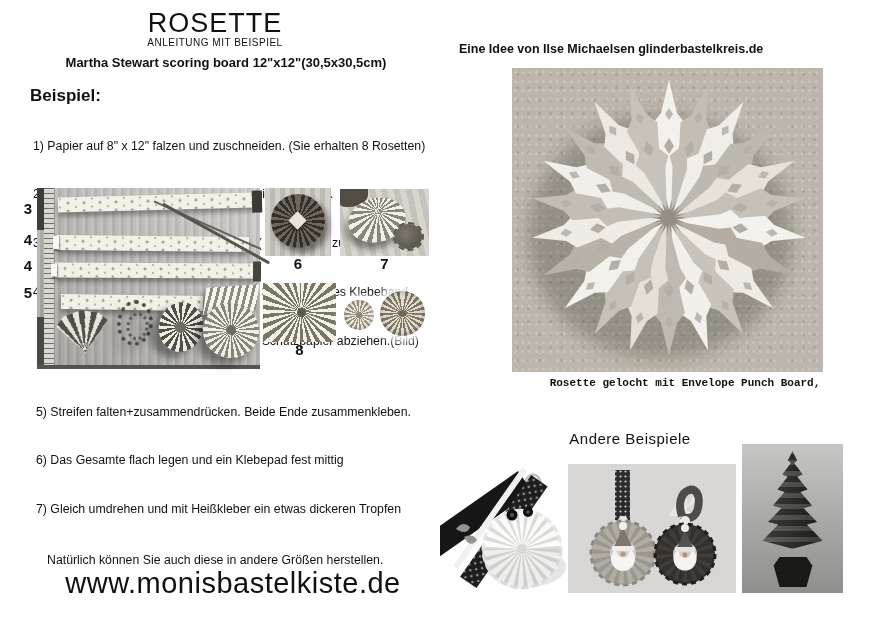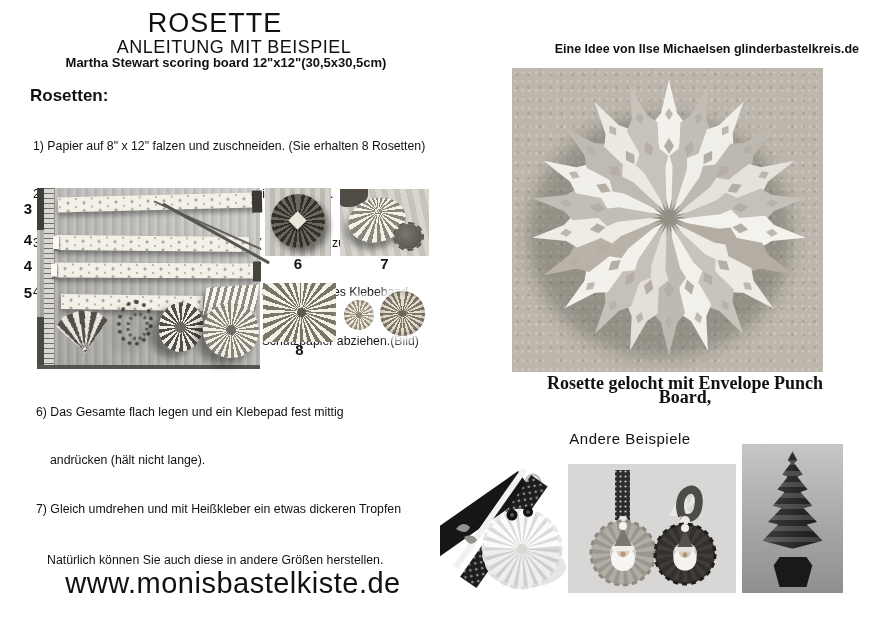--- a/index.html
+++ b/index.html
@@ -2,21 +2,21 @@
 <html><head>
 <meta charset="utf-8">
 <style>
   html,body{margin:0;padding:0;background:#e8e8e8;}
   .page{position:relative;width:886px;height:619px;background:#ffffff;overflow:hidden;
         font-family:"Liberation Sans",sans-serif;color:#111;}
   .abs{position:absolute;}
 
   
   .title{left:0;top:8px;width:430px;text-align:center;font-size:27px;font-weight:400;letter-spacing:1px;}
-  .subtitle{left:0;top:37px;width:430px;text-align:center;font-size:18px;letter-spacing:.5px;margin-left:19px;}
+  .subtitle{left:0;top:37px;width:430px;text-align:center;font-size:10px;letter-spacing:.5px;}
   .intro{left:0;top:55px;width:452px;text-align:center;font-size:13px;font-weight:bold;line-height:16px;}
   .bheading{left:30px;top:86px;font-size:17px;font-weight:bold;}
   .steps{font-size:12.3px;line-height:16.3px;white-space:pre;}
   .steps-top{left:33px;top:105px;}
   .steps-bottom{left:36px;top:371px;}
   .sline.cont{padding-left:14px;}
   .note{left:47px;top:553px;font-size:12.3px;}
   .website{left:0;top:567px;width:466px;text-align:center;font-size:29px;letter-spacing:.5px;}
 
   
@@ -91,27 +91,27 @@
   .minros-a{left:344px;top:300px;width:30px;height:30px;
     background:repeating-conic-gradient(#efe9da 0 10deg,#9a9181 10deg 20deg);
     box-shadow:0 0 7px 5px #fff, inset 0 0 5px rgba(0,0,0,.25);}
   .minros-a::after{content:"";position:absolute;left:12px;top:12px;width:6px;height:6px;border-radius:50%;background:#8c8374;}
   .minros-b{left:380px;top:291px;width:45px;height:45px;
     background:repeating-conic-gradient(#e3ddd0 0 8deg,#7f7869 8deg 16deg);
     box-shadow:0 0 9px 6px #fff, inset 0 0 6px rgba(0,0,0,.3);}
   .minros-b::after{content:"";position:absolute;left:19px;top:19px;width:7px;height:7px;border-radius:50%;background:#6d6759;}
 
   
-  .credit{left:459px;top:42px;width:400px;text-align:right;font-size:12.5px;font-weight:bold;}
+  .credit{left:459px;top:42px;width:400px;text-align:left;font-size:12.5px;font-weight:bold;}
   .bigphoto{left:512px;top:68px;width:311px;height:304px;background-color:#bcb6ac;
     background-image:radial-gradient(rgba(255,255,255,.20) 1px,rgba(0,0,0,0) 1.6px),
                      radial-gradient(rgba(85,78,66,.18) 1px,rgba(0,0,0,0) 1.6px);
     background-size:7px 9px,11px 13px;}
-  .caption{left:520px;top:377px;width:330px;text-align:center;font-family:Liberation Serif, serif;
-    font-size:18px;font-weight:bold;line-height:13.5px;}
+  .caption{left:520px;top:377px;width:330px;text-align:center;font-family:Liberation Mono, monospace;
+    font-size:11px;font-weight:bold;line-height:13.5px;}
   .examples-heading{left:450px;top:430px;width:360px;text-align:center;font-size:15px;letter-spacing:.5px;}
   .ornament1{left:440px;top:453px;width:128px;height:145px;background:#fff;}
   .santa{left:568px;top:464px;width:168px;height:129px;background:#d8d7d5;}
   .tree{left:742px;top:444px;width:101px;height:149px;
     background:linear-gradient(180deg,#c6c6c4 0%,#a7a7a5 55%,#8f8f8d 100%);}
   .tree-body{left:11px;top:5px;width:79px;height:116px;
     background:linear-gradient(90deg,rgba(255,255,255,.16),rgba(0,0,0,.28)),
                repeating-linear-gradient(180deg,#4a4a48 0 5px,#1d1d1c 5px 11px);
     clip-path:polygon(50% 2%,56% 10%,52% 12%,63% 22%,56% 24%,69% 35%,60% 37%,75% 49%,64% 51%,81% 63%,68% 65%,88% 79%,50% 86%,12% 79%,32% 65%,19% 63%,36% 51%,25% 49%,40% 37%,31% 35%,44% 24%,37% 22%,48% 12%,44% 10%);}
   .tree-pot{left:30px;top:113px;width:42px;height:30px;background:#191918;
@@ -120,21 +120,21 @@
 </head>
 <body>
 
 <div class="page">
 
   <div class="abs title">ROSETTE</div>
   <div class="abs subtitle">ANLEITUNG MIT BEISPIEL</div>
   <div class="abs intro">
     <div>Martha Stewart scoring board 12"x12"(30,5x30,5cm)</div>
   </div>
-  <div class="abs bheading">Rosetten:</div>
+  <div class="abs bheading">Beispiel:</div>
 
   <div class="abs steps steps-top">
     <div class="sline">1) Papier auf 8" x 12" falzen und zuschneiden. (Sie erhalten 8 Rosetten)</div>
     <div class="sline">2) Falzen bei je 1/4" (1/4, 1/2, 1, 1 1/4.... bis zum Ende.</div>
     <div class="sline">3) Papier 90° drehen und falzen bei je 1" ( 1, 2, 3,...bis zum Ende)</div>
     <div class="sline">4) 8 Streifen 1"x12"  zuschneiden und ein 3mm doppeltes Klebeband</div>
     <div class="sline cont">auftragen (Art. km643), andrücken und Schutzpapier abziehen.(Bild)</div>
   </div>
 
   <div class="abs montage">
@@ -169,22 +169,22 @@
     <div class="abs fig7-cap"></div>
   </div>
   <div class="abs fig8"></div>
   <div class="abs minros minros-a"></div>
   <div class="abs minros minros-b"></div>
   <div class="abs figlabel lab6">6</div>
   <div class="abs figlabel lab7">7</div>
   <div class="abs figlabel lab8">8</div>
 
   <div class="abs steps steps-bottom">
+    <div class="sline">5) Streifen falten+zusammendrücken. Beide Ende zusammenkleben.</div>
     <div class="sline">6) Das Gesamte flach legen und ein Klebepad fest mittig</div>
-    <div class="sline cont">andrücken (hält nicht lange).</div>
     <div class="sline">7) Gleich umdrehen und mit Heißkleber ein etwas dickeren Tropfen</div>
     
     
     
     
     
     
   </div>
 
   <div class="abs website">www.monisbastelkiste.de</div>

